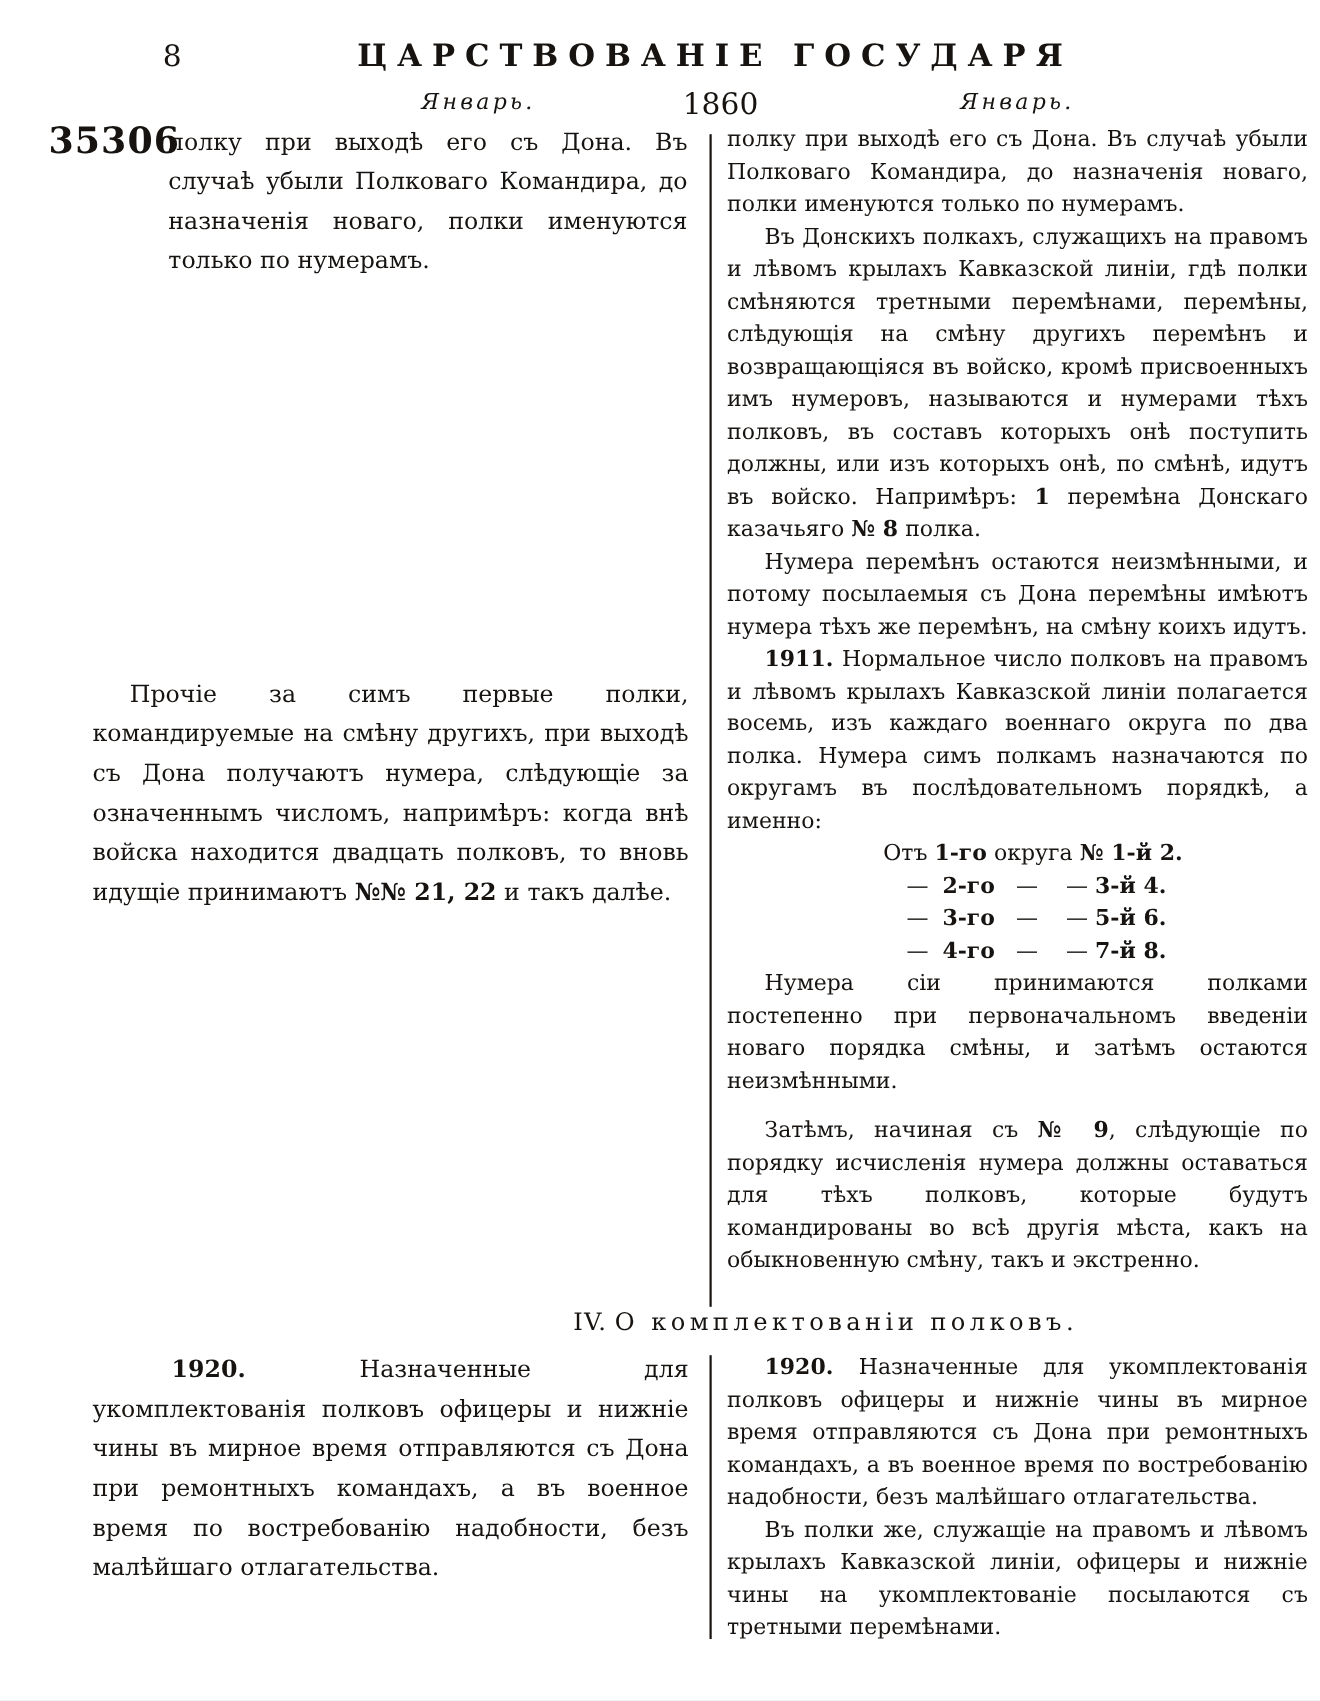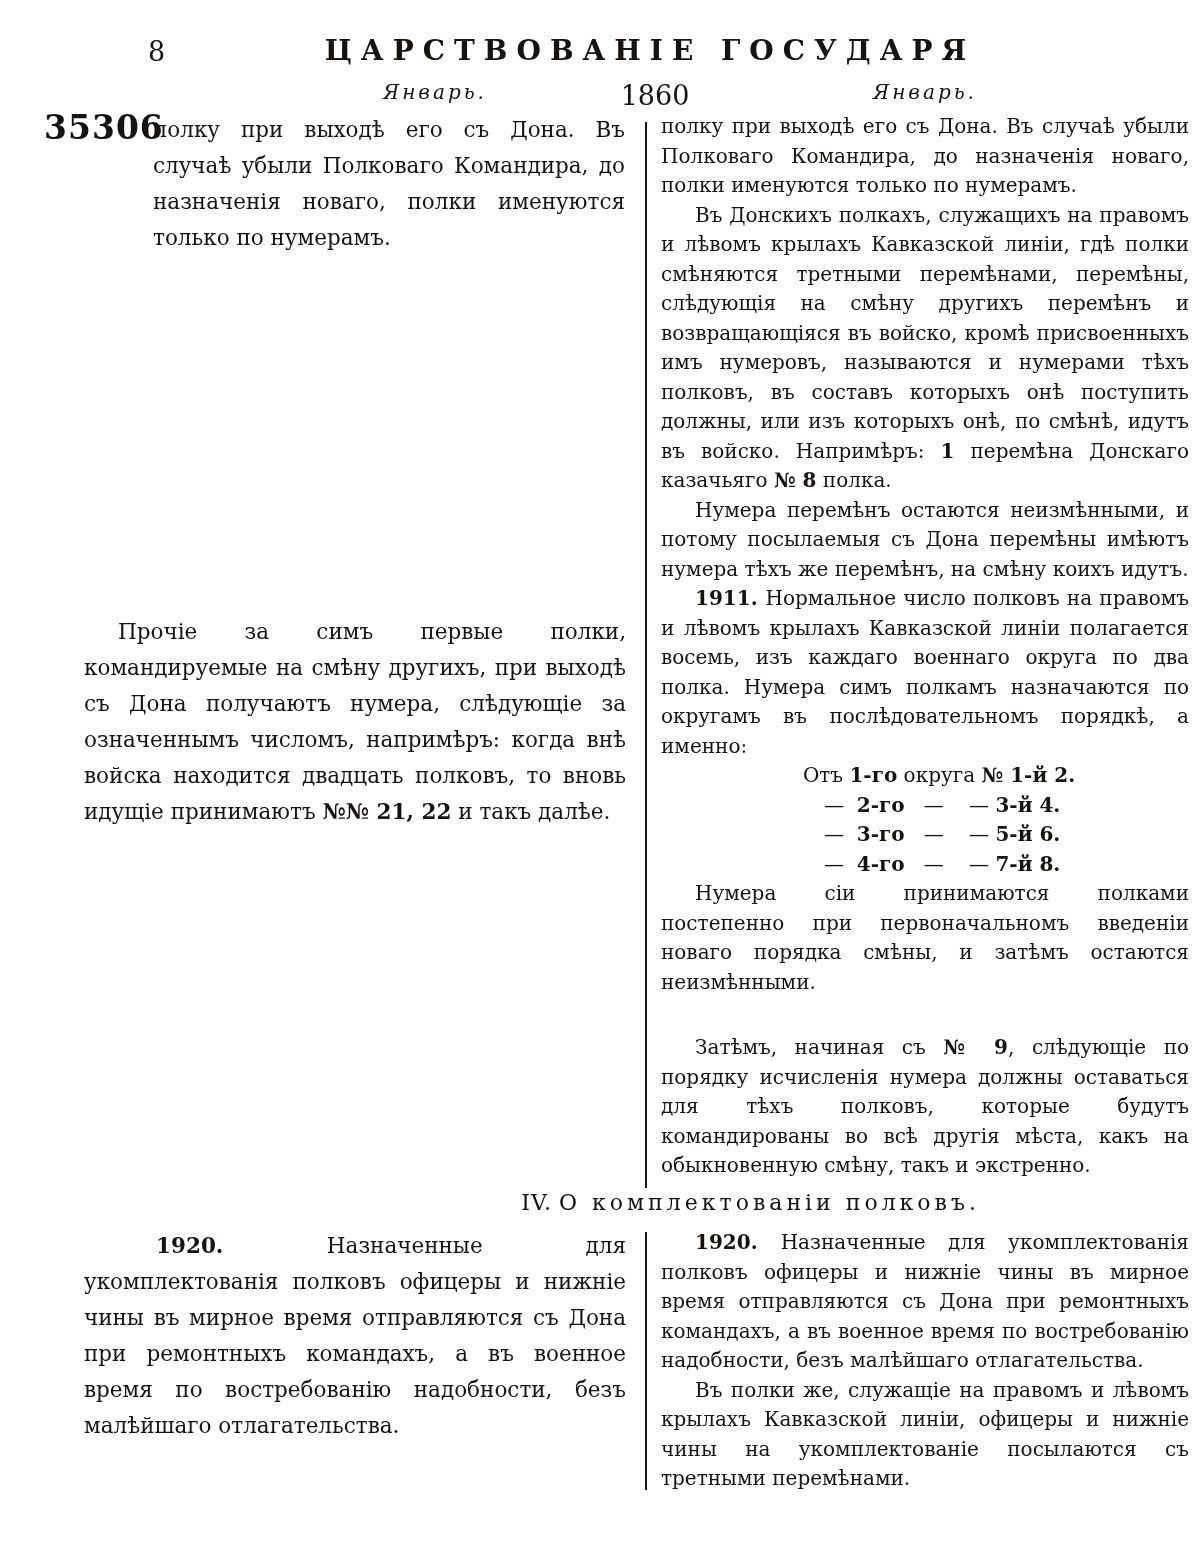--- a/index.html
+++ b/index.html
@@ -50,21 +50,21 @@
   .indent{ text-indent:34px; }
   .indent-lg{ text-indent:72px; }
   .seg-b{ font-weight:700; }
 
   .lcol-intro{ position:absolute; left:153px; top:112px; width:472px; }
   .lcol-block1{ position:absolute; left:84px; top:614px; width:542px; }
   .lcol-block2{ position:absolute; left:84px; top:1228px; width:542px; }
 
   .rcol-block1{ position:absolute; left:661px; top:112px; width:528px; }
   .rcol-block2{ position:absolute; left:661px; top:1228px; width:528px; }
-  .gap-before{ margin-top:36px; }
+  .gap-before{ margin-top:16px; }
 
   .list-line{ padding-left:28px; text-align:center; white-space:pre; }
 
   
   .section-heading{
     position:absolute; left:380px; top:1190px; width:600px;
     text-align:right; font-size:22px; white-space:nowrap;
   }
   .section-heading .sec-num{ letter-spacing:1px; }
   .section-heading .sec-title{ letter-spacing:4px; }

